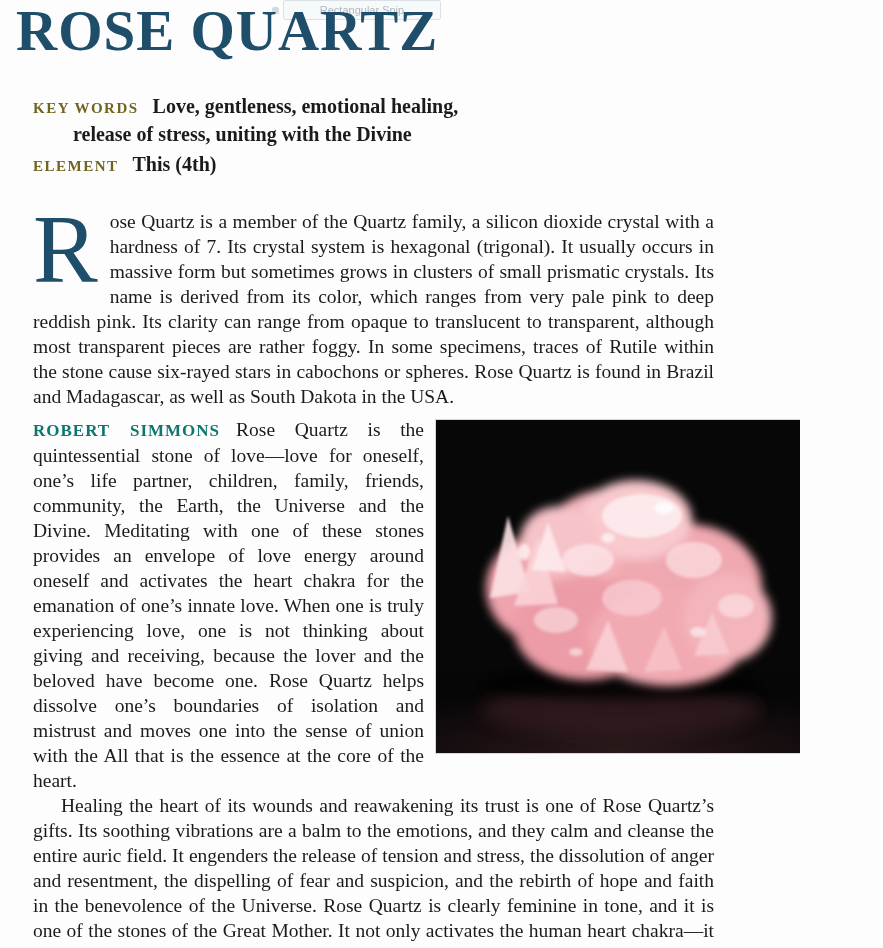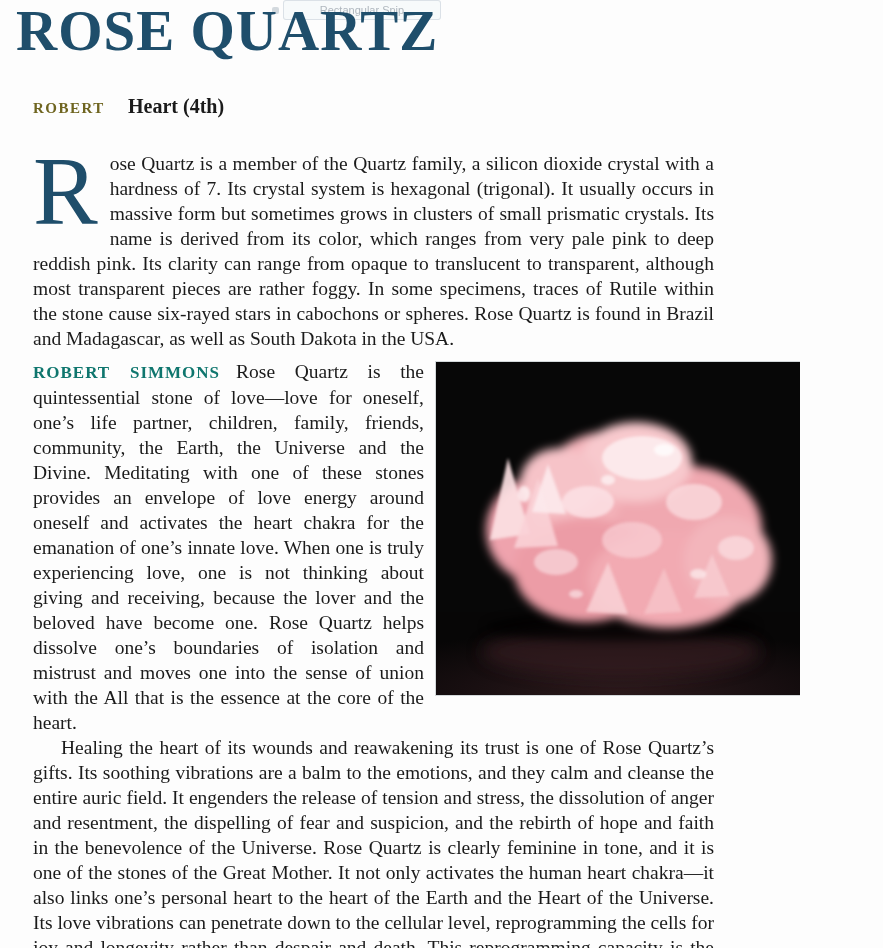--- a/index.html
+++ b/index.html
@@ -81,21 +81,22 @@
 <div class="page">
 
   <span class="snip-dot"></span>
   <div class="snip-tip">
     <span>Rectangular Snip</span>
   </div>
 
   <h1 class="title">ROSE QUARTZ</h1>
 
   <div class="props">
-    <p class="prop prop-row"><span class="prop-label">ROBERT</span><span>Heart (4th)</span></p>
+    <p class="prop prop-keywords"><span class="prop-label">KEY WORDS</span><span>Love, gentleness, emotional healing, release of stress, uniting with the Divine</span></p>
+    <p class="prop prop-row"><span class="prop-label">ELEMENT</span><span>This (4th)</span></p>
   </div>
 
   <div class="article">
 
     <p class="intro"><span class="dropcap">R</span><span>ose Quartz is a member of the Quartz family, a silicon dioxide crystal with a hardness of 7. Its crystal system is hexagonal (trigonal). It usually occurs in massive form but sometimes grows in clusters of small prismatic crystals. Its name is derived from its color, which ranges from very pale pink to deep reddish pink. Its clarity can range from opaque to translucent to transparent, although most transparent pieces are rather foggy. In some specimens, traces of Rutile within the stone cause six-rayed stars in cabochons or spheres. Rose Quartz is found in Brazil and Madagascar, as well as South Dakota in the USA.</span></p>
 
     <p><span class="photo-float">
           <svg viewBox="0 0 364 333" preserveAspectRatio="none">
           <defs>
             <radialGradient id="tableGlow" cx="50%" cy="100%" r="80%">

